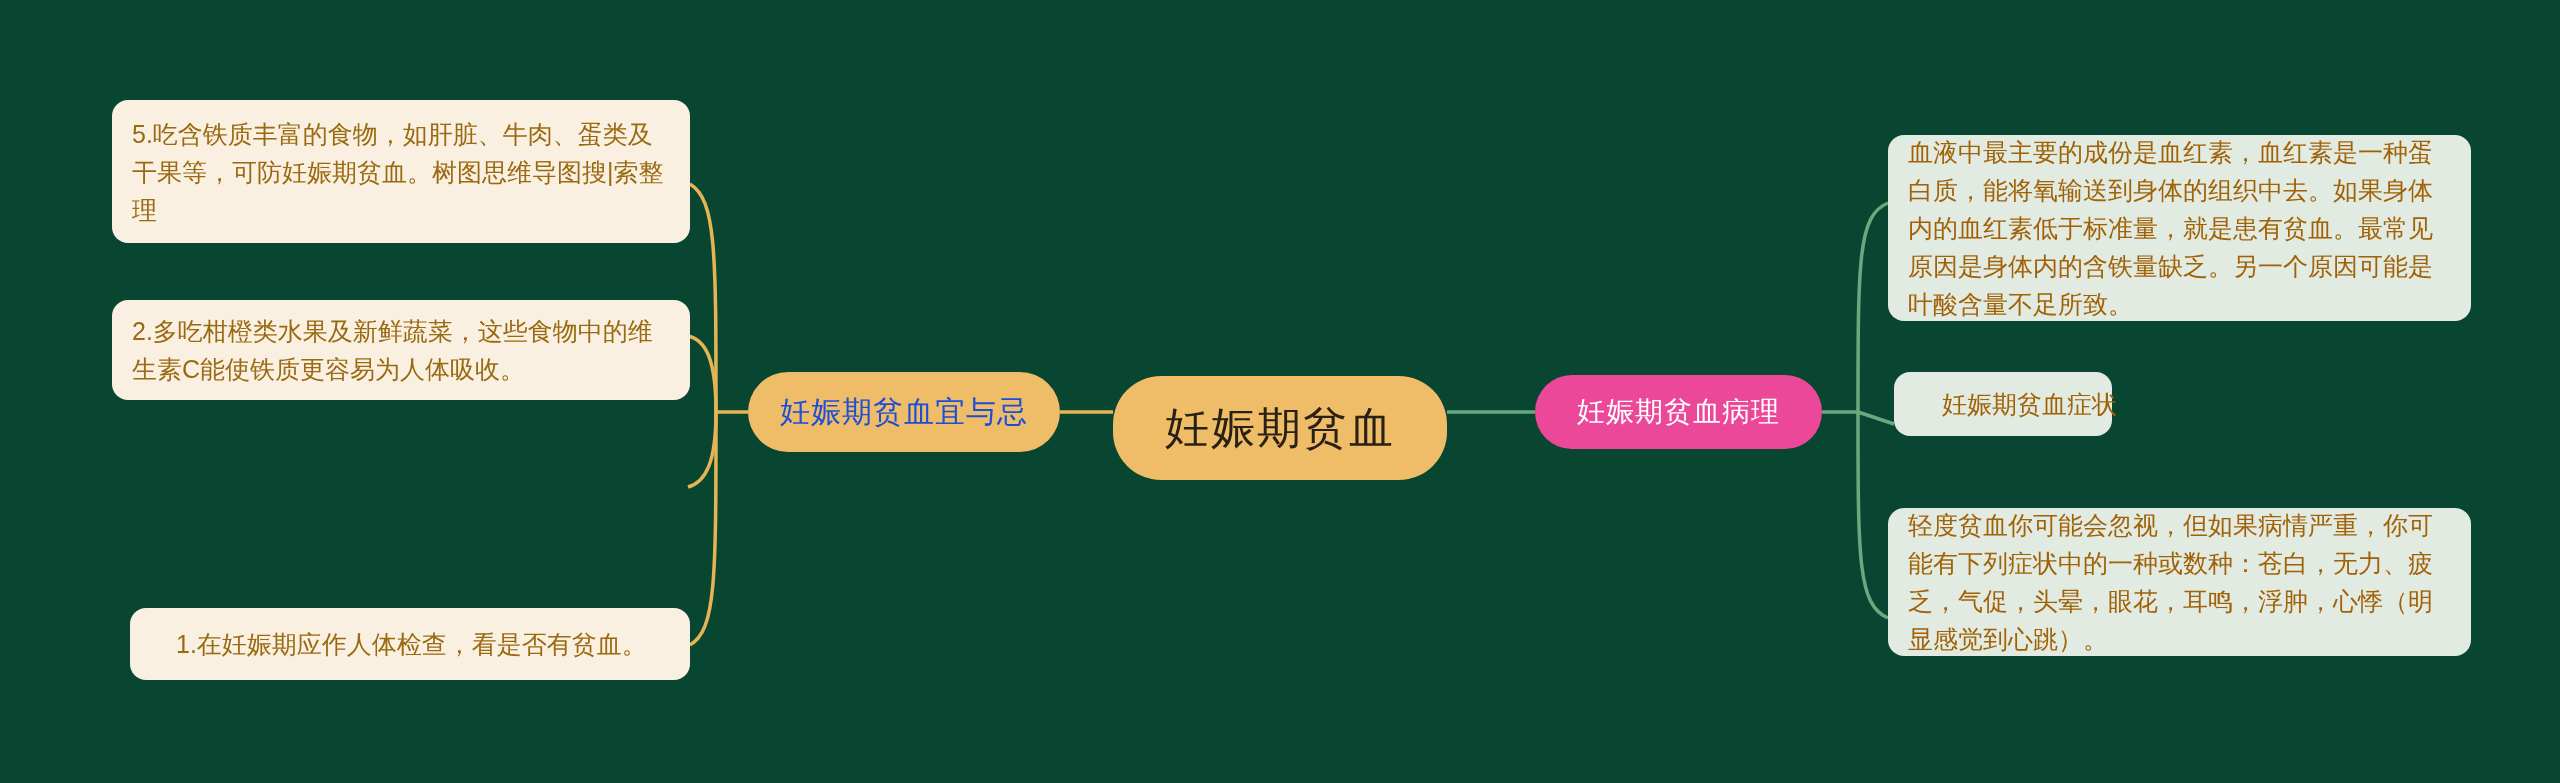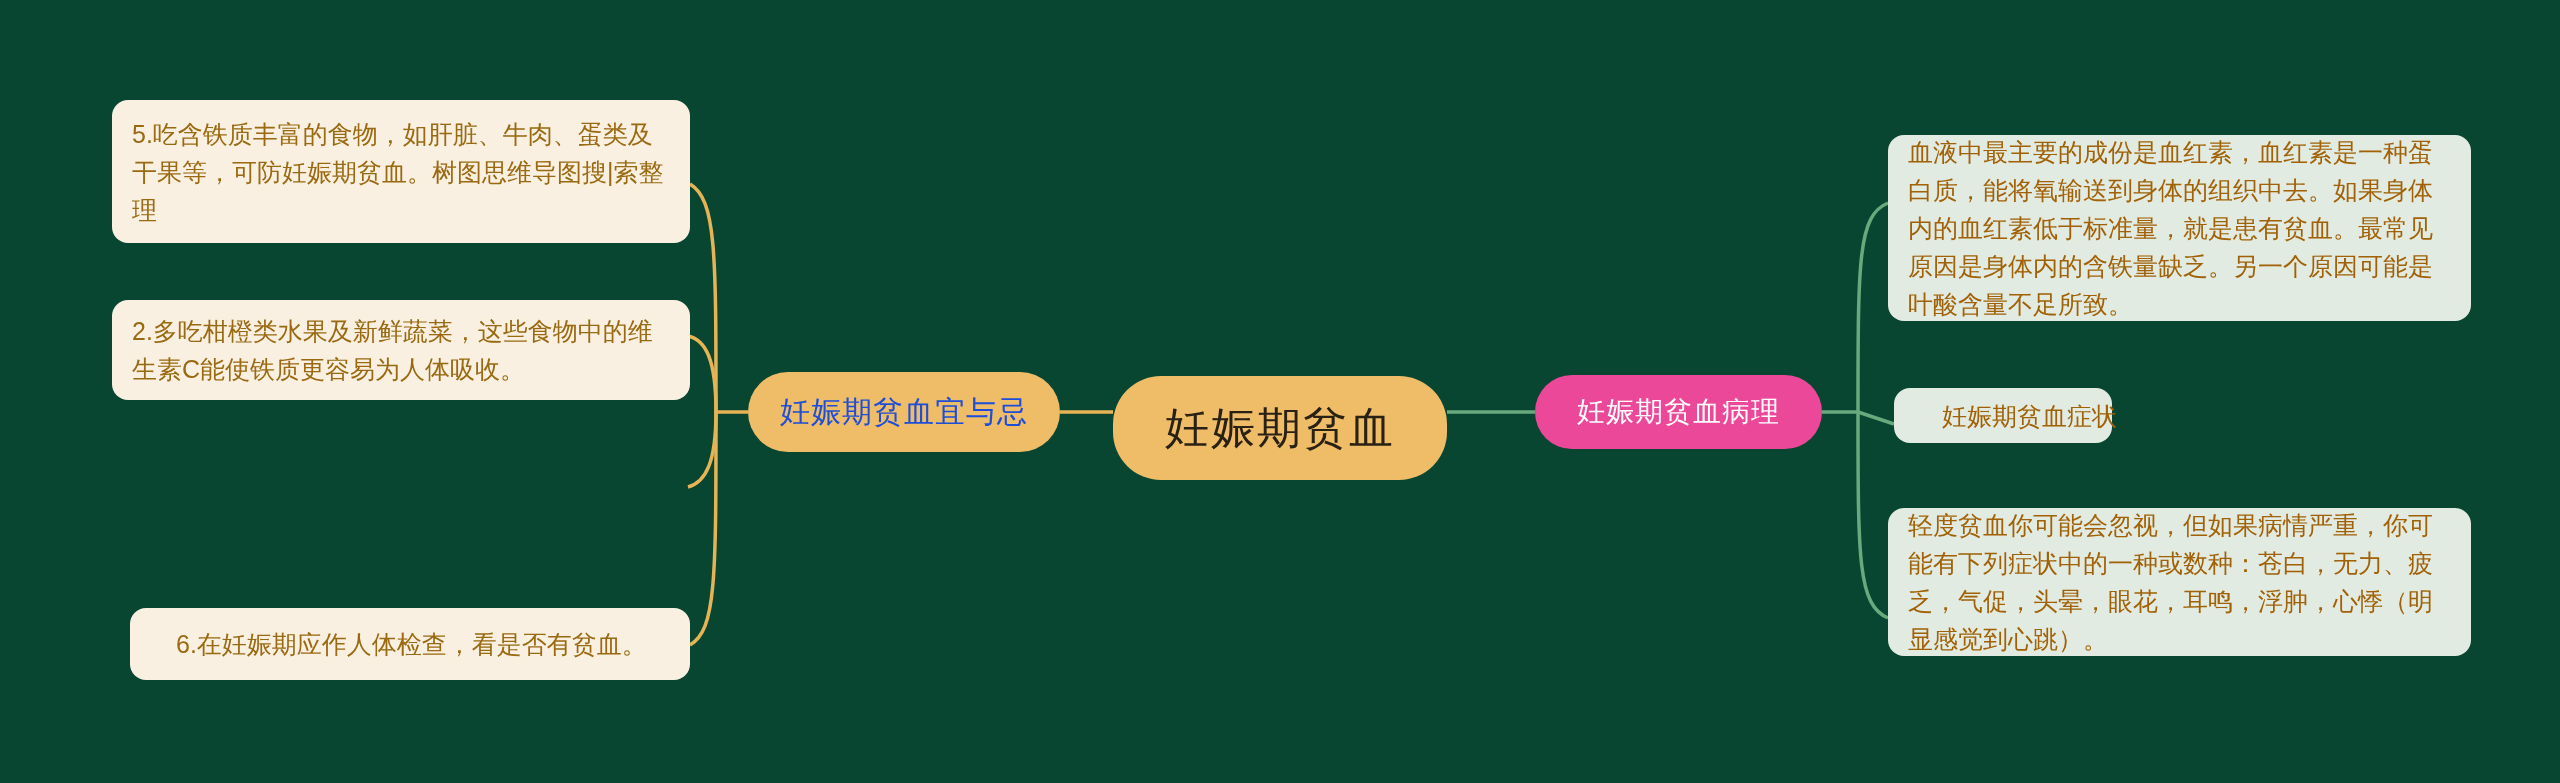--- a/index.html
+++ b/index.html
@@ -125,40 +125,40 @@
   <div class="node leaf-cream" style="left:112px; top:100px; width:578px; height:143px;">
     <span class="leaf-text">5.吃含铁质丰富的食物，如肝脏、牛肉、蛋类及干果等，可防妊娠期贫血。树图思维导图搜|索整理</span>
   </div>
 
   <div class="node leaf-cream" style="left:112px; top:300px; width:578px; height:100px;">
     <span class="leaf-text">2.多吃柑橙类水果及新鲜蔬菜，这些食物中的维生素C能使铁质更容易为人体吸收。</span>
   </div>
 
 
   <div class="node leaf-cream" style="left:130px; top:608px; width:560px; height:72px;">
-    <span class="leaf-text single-line indent-text">6.在妊娠期应作人体检查，看是否有贫血。</span>
+    <span class="leaf-text single-line indent-text">1.在妊娠期应作人体检查，看是否有贫血。</span>
   </div>
 
   <div class="node branch-orange" style="left:748px; top:372px; width:312px; height:80px;">
     <span>妊娠期贫血宜与忌</span>
   </div>
 
   <div class="node root-node" style="left:1113px; top:360px; width:334px; height:104px;margin-top:16px;">
     <span>妊娠期贫血</span>
   </div>
 
   <div class="node branch-green" style="left:1535px; top:375px; width:287px; height:74px;">
     <span>妊娠期贫血病理</span>
   </div>
 
   <div class="node leaf-green" style="left:1888px; top:135px; width:583px; height:186px;">
     <span class="leaf-text">血液中最主要的成份是血红素，血红素是一种蛋白质，能将氧输送到身体的组织中去。如果身体内的血红素低于标准量，就是患有贫血。最常见原因是身体内的含铁量缺乏。另一个原因可能是叶酸含量不足所致。</span>
   </div>
 
-  <div class="node leaf-green" style="left:1894px; top:388px; width:218px; height:55px;padding-left:48px;">
+  <div class="node leaf-green" style="left:1894px; top:372px; width:218px; height:64px;padding-left:48px;">
     <span class="leaf-text single-line">妊娠期贫血症状</span>
   </div>
 
   <div class="node leaf-green" style="left:1888px; top:508px; width:583px; height:148px;">
     <span class="leaf-text">轻度贫血你可能会忽视，但如果病情严重，你可能有下列症状中的一种或数种：苍白，无力、疲乏，气促，头晕，眼花，耳鸣，浮肿，心悸（明显感觉到心跳）。</span>
   </div>
 
 </div>
 
 </body></html>

